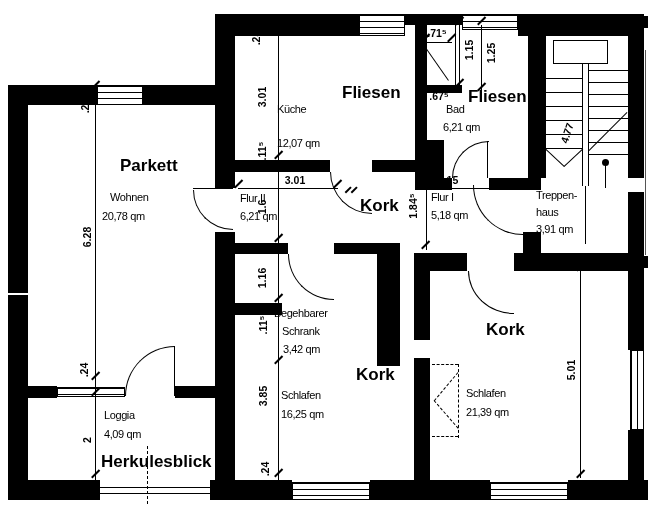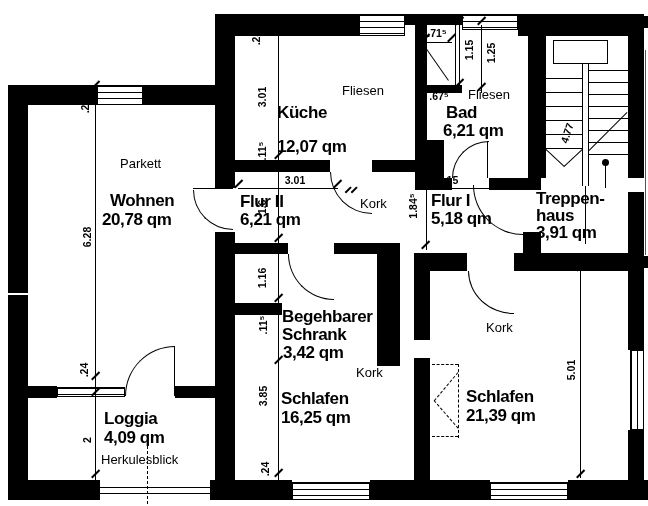--- a/index.html
+++ b/index.html
@@ -12,22 +12,22 @@
         background:repeating-linear-gradient(to right,#000 0 1.3px,#fff 1.3px 6px)}
   .hl{position:absolute;height:1.2px;background:#000}
   .vl{position:absolute;width:1.2px;background:#000}
   .arc{position:absolute;border:0 solid #000;box-sizing:border-box}
   .tk{position:absolute;width:11px;height:1.6px;background:#000;transform:rotate(-45deg)}
   .seg{position:absolute;height:1.3px;background:#000;transform-origin:left center}
   .dashh{position:absolute;border-top:1.6px dashed #000;transform-origin:left center}
   .dashv{position:absolute;border-left:1.4px dashed #000}
   .dbl{position:absolute;border-top:1px solid #000;border-bottom:1px solid #000}
   .room,.mat,.dimh,.dimv{position:absolute;white-space:nowrap;line-height:1}
-  .room{font-size:17px;font-weight:700;letter-spacing:-.4px}
-  .mat{font-size:13px;font-weight:400}
+  .room{font-size:11px;font-weight:400;letter-spacing:-.4px}
+  .mat{font-size:17px;font-weight:700}
   .dimh,.dimv{font-size:10.5px;font-weight:700}
   .dimh{transform:translate(-50%,-50%)}
   .dimv{transform:translate(-50%,-50%) rotate(-90deg)}
   .dot{position:absolute;background:#000;border-radius:50%}
   .frame{position:absolute;border:1px solid #000;box-sizing:border-box;background:#fff}
 </style>
 </head>
 <body>
 
 <div class="plan">
@@ -179,21 +179,21 @@
   <span class="room" style="left:240px;top:211px">6,21 qm</span>
   <span class="mat" style="left:360px;top:197px">Kork</span>
 
   <span class="room" style="left:431px;top:192px">Flur I</span>
   <span class="room" style="left:431px;top:210px">5,18 qm</span>
 
   <span class="room" style="left:536px;top:190px">Treppen-</span>
   <span class="room" style="left:536px;top:207px">haus</span>
   <span class="room" style="left:536px;top:224px">3,91 qm</span>
 
-  <span class="room" style="left:282px;top:308px">Begehbarer</span>
+  <span class="room" style="left:274px;top:308px">Begehbarer</span>
   <span class="room" style="left:282px;top:326px">Schrank</span>
   <span class="room" style="left:283px;top:344px">3,42 qm</span>
   <span class="mat" style="left:356px;top:366px">Kork</span>
 
   <span class="room" style="left:281px;top:390px">Schlafen</span>
   <span class="room" style="left:281px;top:409px">16,25 qm</span>
 
   <span class="mat" style="left:486px;top:321px">Kork</span>
   <span class="room" style="left:466px;top:388px">Schlafen</span>
   <span class="room" style="left:466px;top:407px">21,39 qm</span>

